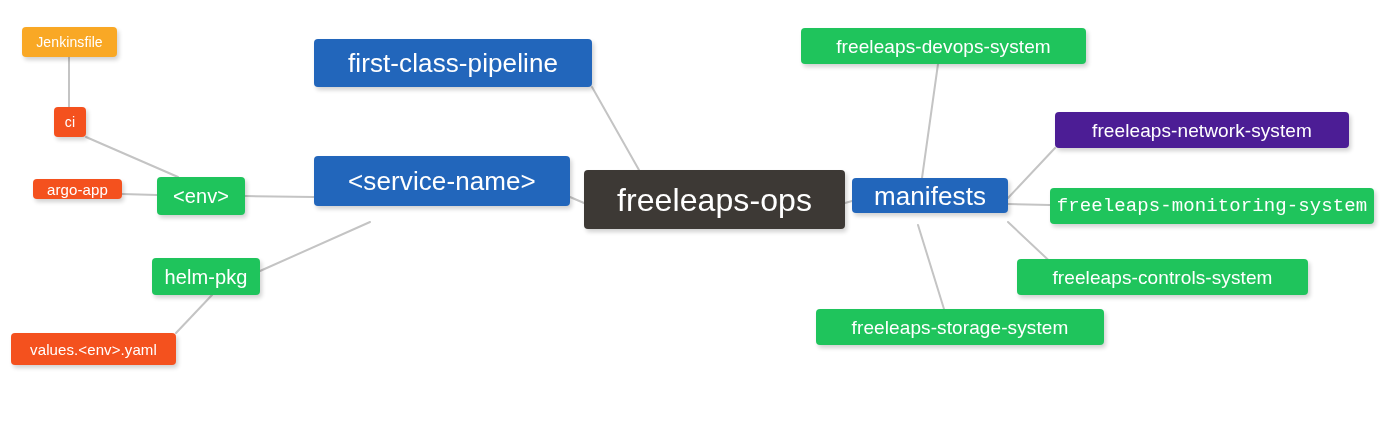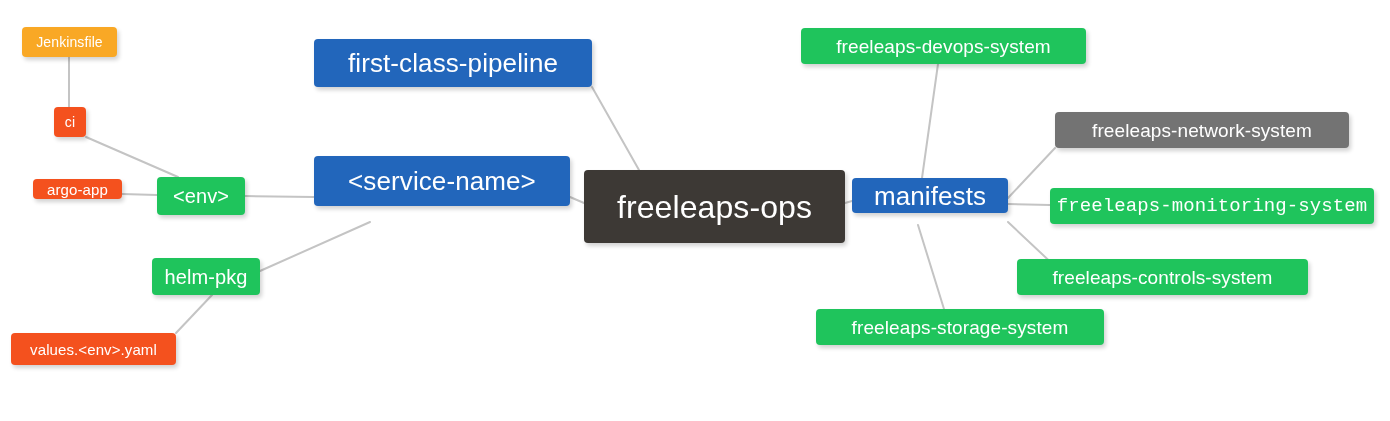--- a/index.html
+++ b/index.html
@@ -62,42 +62,42 @@
       <line x1="69" y1="57" x2="69" y2="107" stroke="#c4c4c4" stroke-width="2" stroke-linecap="round"></line>
       <line x1="176" y1="333" x2="212" y2="295" stroke="#c4c4c4" stroke-width="2" stroke-linecap="round"></line>
       <line x1="938" y1="64" x2="922" y2="178" stroke="#c4c4c4" stroke-width="2" stroke-linecap="round"></line>
       <line x1="1055" y1="148" x2="1008" y2="198" stroke="#c4c4c4" stroke-width="2" stroke-linecap="round"></line>
       <line x1="1050" y1="205" x2="1008" y2="204" stroke="#c4c4c4" stroke-width="2" stroke-linecap="round"></line>
       <line x1="1059" y1="270" x2="1008" y2="222" stroke="#c4c4c4" stroke-width="2" stroke-linecap="round"></line>
       <line x1="944" y1="309" x2="918" y2="225" stroke="#c4c4c4" stroke-width="2" stroke-linecap="round"></line>
     </svg>
 
   <div id="node-layer">
-      <div class="node" style="left: 584px; top: 170px; width: 261px; height: 73px; background: rgb(61, 57, 53); color: rgb(255, 255, 255); font-size: 32px;">
+      <div class="node" style="left: 584px; top: 170px; width: 261px; height: 59px; background: rgb(61, 57, 53); color: rgb(255, 255, 255); font-size: 32px;">
         <span class="node-label">freeleaps-ops</span>
       </div>
       <div class="node" style="left: 314px; top: 156px; width: 256px; height: 50px; background: rgb(34, 102, 187); color: rgb(255, 255, 255); font-size: 26px;">
         <span class="node-label">&lt;service-name&gt;</span>
       </div>
       <div class="node" style="left: 314px; top: 39px; width: 278px; height: 48px; background: rgb(34, 102, 187); color: rgb(255, 255, 255); font-size: 26px;">
         <span class="node-label">first-class-pipeline</span>
       </div>
       <div class="node" style="left: 852px; top: 178px; width: 156px; height: 35px; background: rgb(34, 102, 187); color: rgb(255, 255, 255); font-size: 26px;">
         <span class="node-label">manifests</span>
       </div>
       <div class="node" style="left: 157px; top: 177px; width: 88px; height: 38px; background: rgb(31, 196, 92); color: rgb(255, 255, 255); font-size: 20px;">
         <span class="node-label">&lt;env&gt;</span>
       </div>
       <div class="node" style="left: 152px; top: 258px; width: 108px; height: 37px; background: rgb(31, 196, 92); color: rgb(255, 255, 255); font-size: 20px;">
         <span class="node-label">helm-pkg</span>
       </div>
       <div class="node" style="left: 801px; top: 28px; width: 285px; height: 36px; background: rgb(31, 196, 92); color: rgb(255, 255, 255); font-size: 19px;">
         <span class="node-label">freeleaps-devops-system</span>
       </div>
-      <div class="node" style="left: 1055px; top: 112px; width: 294px; height: 36px; background: #737373; color: rgb(255, 255, 255); font-size: 19px;">
+      <div class="node" style="left: 1055px; top: 112px; width: 294px; height: 36px; background: #4c1d95; color: rgb(255, 255, 255); font-size: 19px;">
         <span class="node-label">freeleaps-network-system</span>
       </div>
       <div class="node" style="left: 1050px; top: 188px; width: 324px; height: 36px; background: rgb(31, 196, 92); color: rgb(255, 255, 255); font-size: 19px; font-family: Liberation Mono, monospace;">
         <span class="node-label">freeleaps-monitoring-system</span>
       </div>
       <div class="node" style="left: 1017px; top: 259px; width: 291px; height: 36px; background: rgb(31, 196, 92); color: rgb(255, 255, 255); font-size: 19px;">
         <span class="node-label">freeleaps-controls-system</span>
       </div>
       <div class="node" style="left: 816px; top: 309px; width: 288px; height: 36px; background: rgb(31, 196, 92); color: rgb(255, 255, 255); font-size: 19px;">
         <span class="node-label">freeleaps-storage-system</span>

